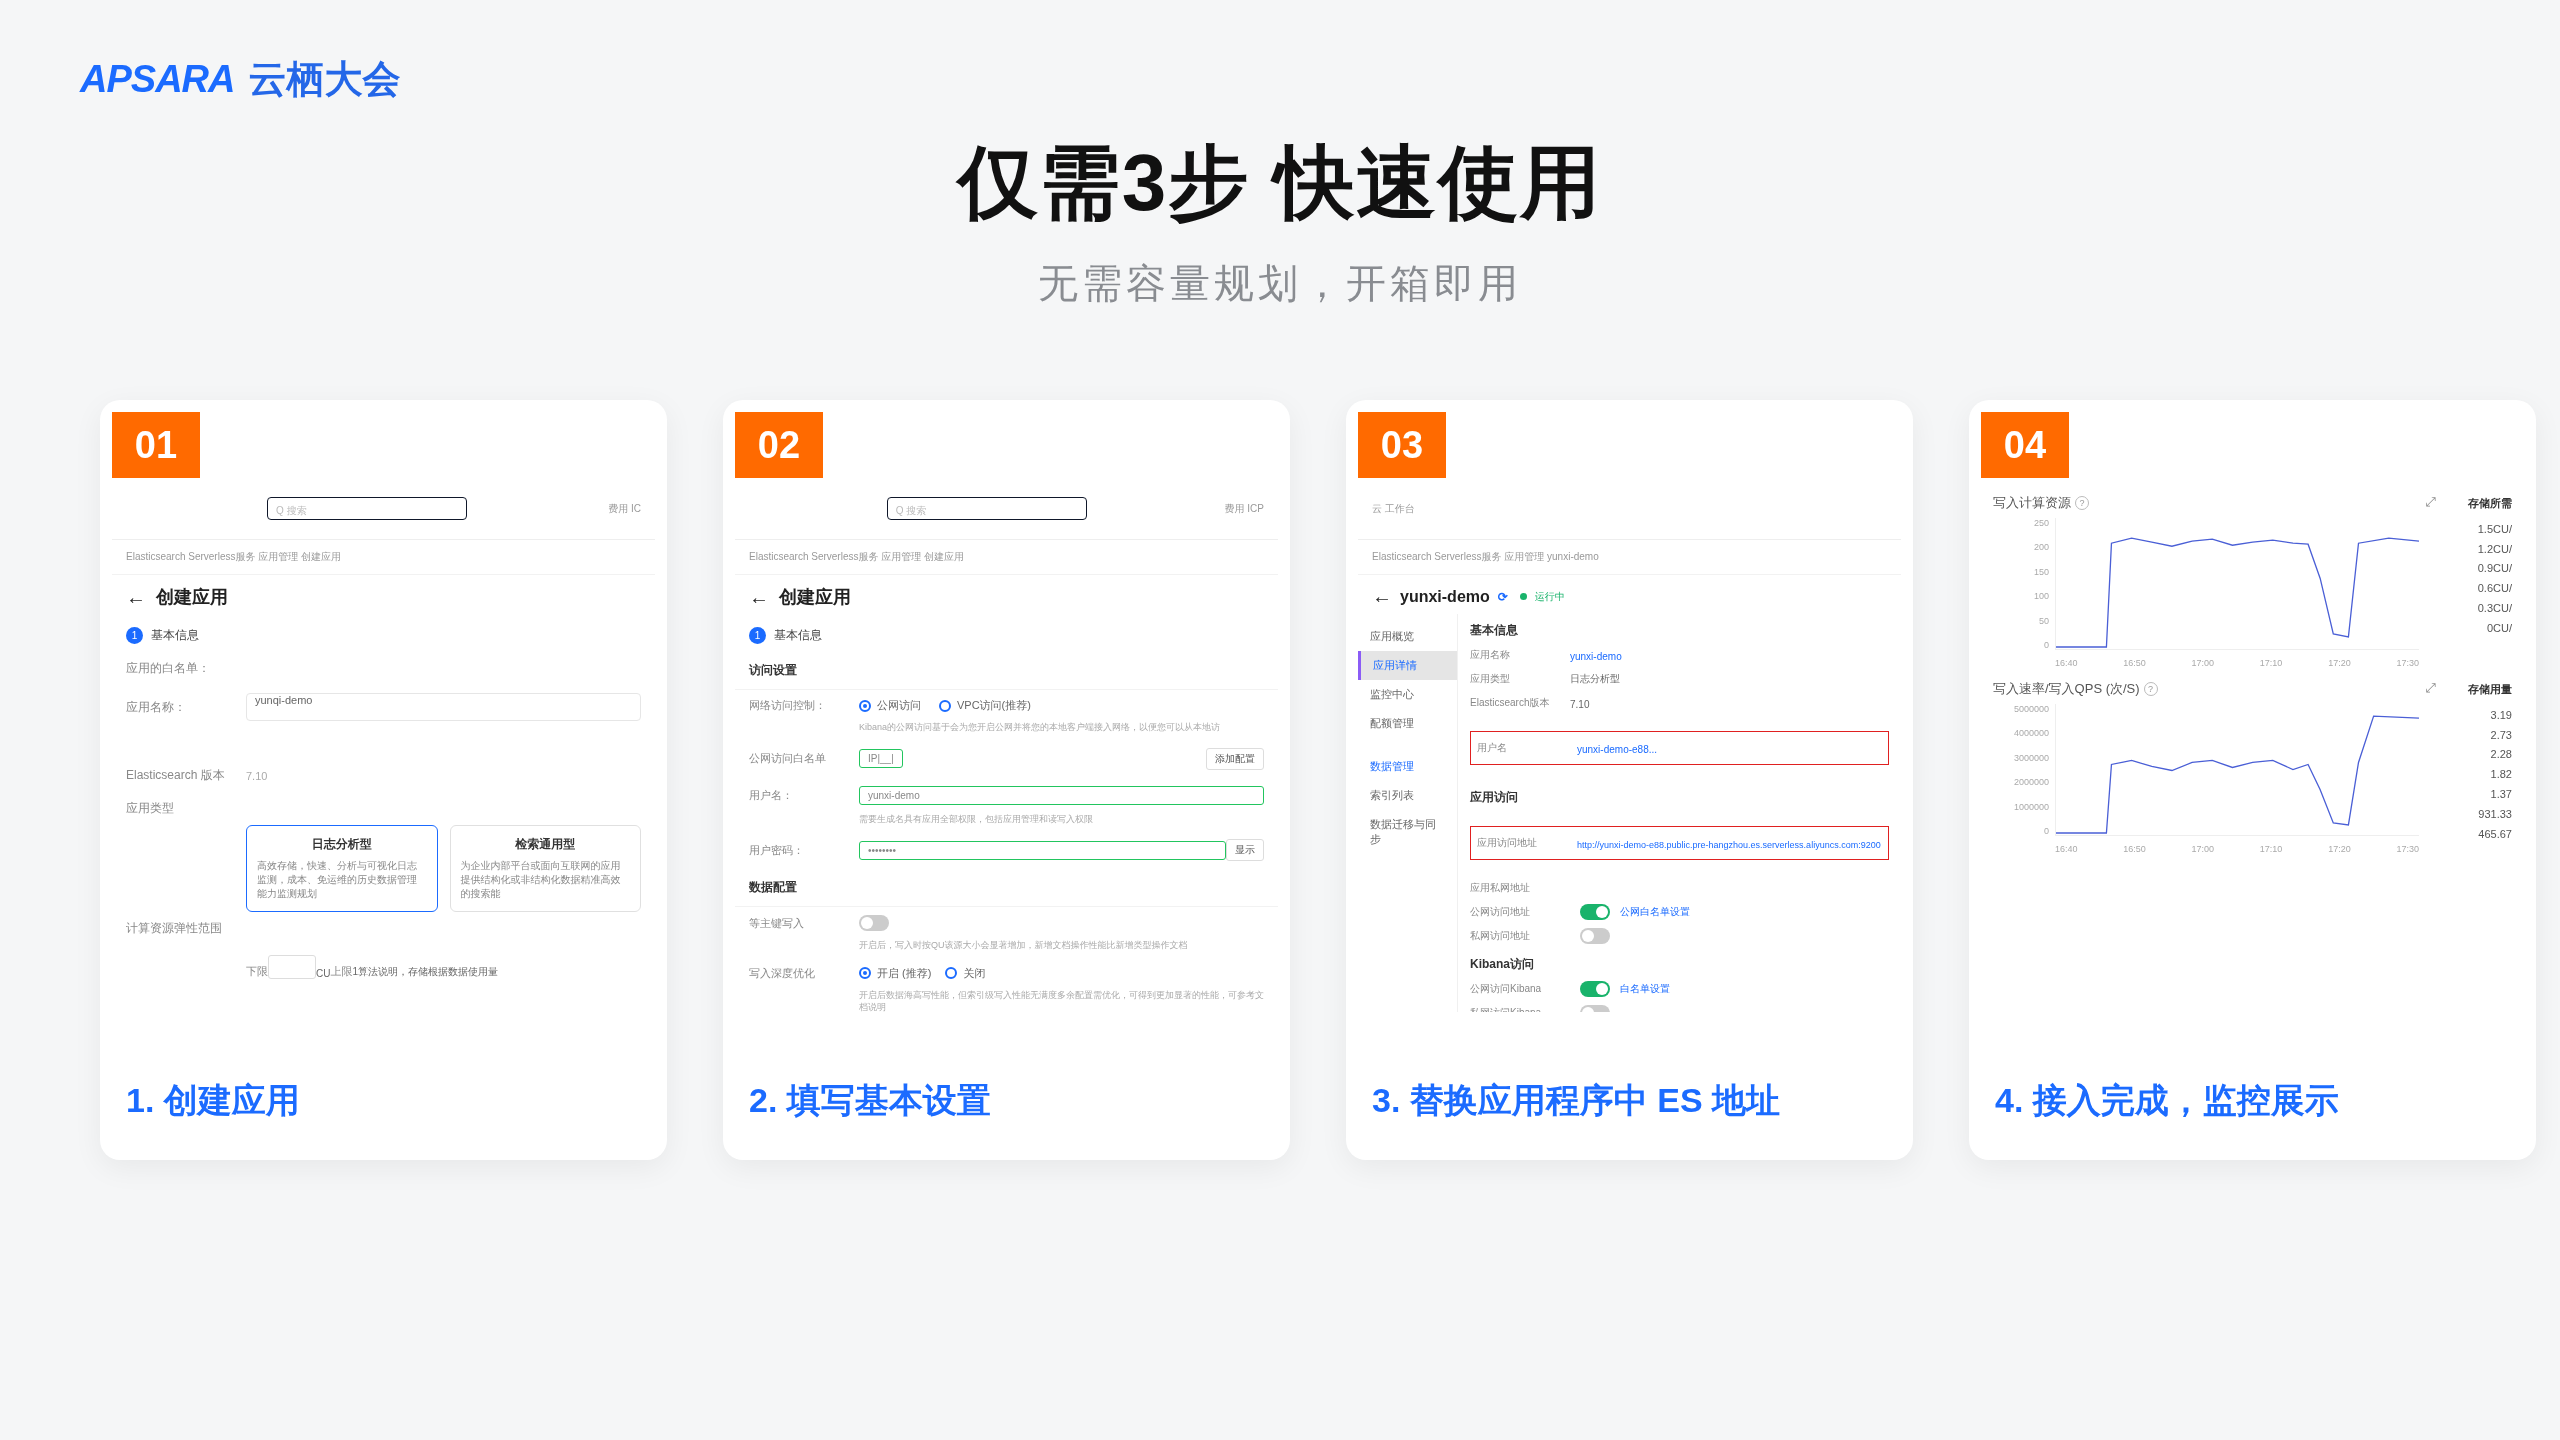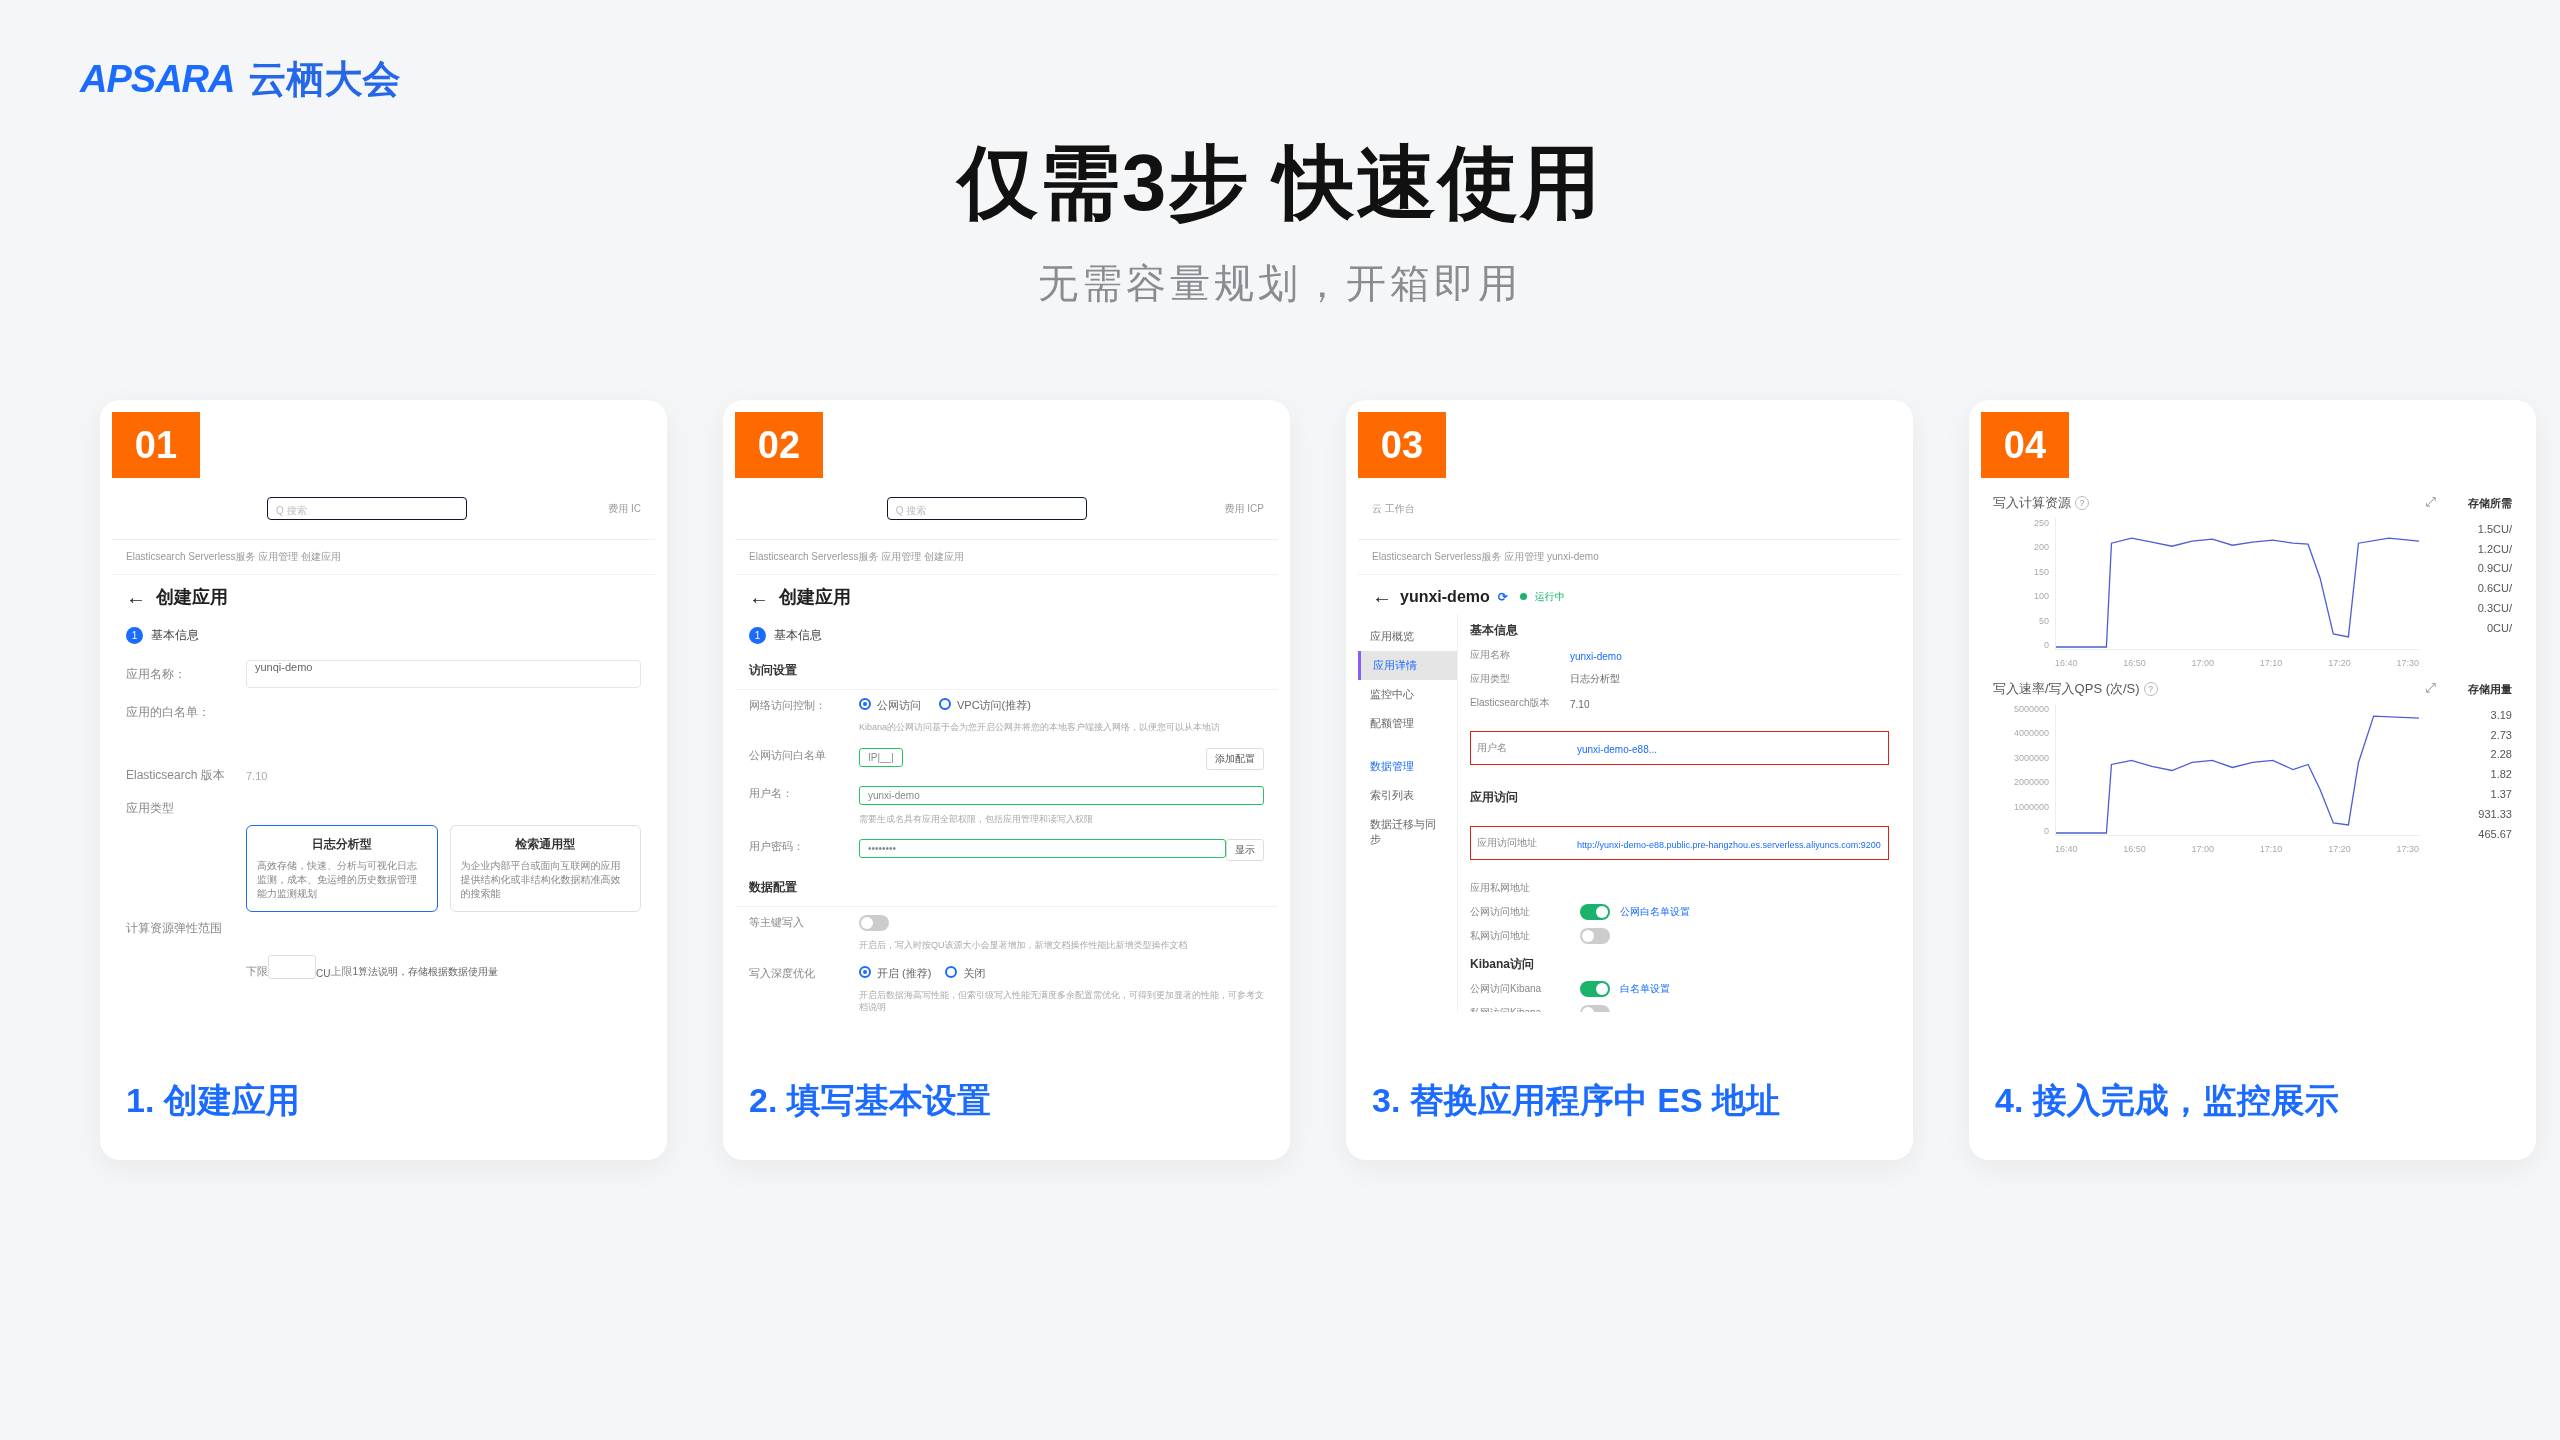--- a/index.html
+++ b/index.html
@@ -28,21 +28,21 @@
 .s1-input{flex:1;height:28px;border:1px solid #e6e6e6;border-radius:4px;padding:0 8px;font-size:11px;color:#666}
 .s1-version{font-size:11px;color:#aaa}
 .s1-types{display:flex;gap:12px;padding:0 14px 0 134px}
 .s1-type{flex:1;border:1px solid #e0e0e0;border-radius:6px;padding:10px;font-size:10px;color:#888}
 .s1-type.sel{border-color:#1b6bff}
 .s1-type h4{font-size:12px;color:#333;text-align:center;margin-bottom:6px;font-weight:700}
 .s1-cu{display:flex;padding:10px 14px 10px 134px;align-items:flex-end;gap:0;font-size:11px;color:#888}
 .s1-cu-in{width:48px;height:24px;border:1px solid #ddd;border-radius:3px;text-align:center;font-size:11px}
 .s1-cu-lbl{font-size:10px;color:#666}
 .s2-section{font-size:12px;font-weight:700;color:#333;padding:10px 14px;border-bottom:1px solid #f2f2f2}
-.s2-row{display:flex;padding:8px 14px;font-size:11px;color:#666;align-items:flex-start}
+.s2-row{display:flex;padding:8px 14px;font-size:11px;color:#666;align-items:center}
 .s2-label{width:110px;color:#888}
 .radio{width:12px;height:12px;border:2px solid #1b6bff;border-radius:50%;display:inline-block;margin-right:6px;position:relative}
 .radio.on::after{content:"";position:absolute;inset:2px;background:#1b6bff;border-radius:50%}
 .s2-mini{font-size:9px;color:#aaa;padding:0 14px 6px 124px;line-height:1.4}
 .s2-pill{border:1px solid #22c55e;border-radius:3px;padding:3px 8px;font-size:10px;color:#888}
 .s2-right{margin-left:auto;border:1px solid #ddd;border-radius:3px;padding:3px 8px;font-size:10px;color:#555}
 .toggle{width:30px;height:16px;border-radius:10px;background:#ccc;position:relative}
 .toggle::after{content:"";width:12px;height:12px;background:#fff;border-radius:50%;position:absolute;top:2px;left:2px}
 .toggle.on{background:#19b36b}
 .toggle.on::after{left:auto;right:2px}
@@ -102,25 +102,25 @@
       <div class="s1-crumb">Elasticsearch Serverless服务   应用管理   创建应用</div>
       <div class="s1-h">
         <span class="s1-arrow">←</span>
         <span>创建应用</span>
       </div>
       <div class="s1-stepper">
         <span class="s1-dot">1</span>
         <span>基本信息</span>
       </div>
       <div class="s1-row">
+        <span class="s1-label">应用的白名单：</span>
+      </div>
+      <div class="s1-row">
         <span class="s1-label">应用名称：</span>
         <div class="s1-input">yunqi-demo</div>
-      </div>
-      <div class="s1-row">
-        <span class="s1-label">应用的白名单：</span>
       </div>
       <div style="height:30px"></div>
       <div class="s1-row">
         <span class="s1-label">Elasticsearch 版本</span>
         <span class="s1-version">7.10</span>
       </div>
       <div class="s1-row">
         <span class="s1-label">应用类型</span>
       </div>
       <div class="s1-types">

